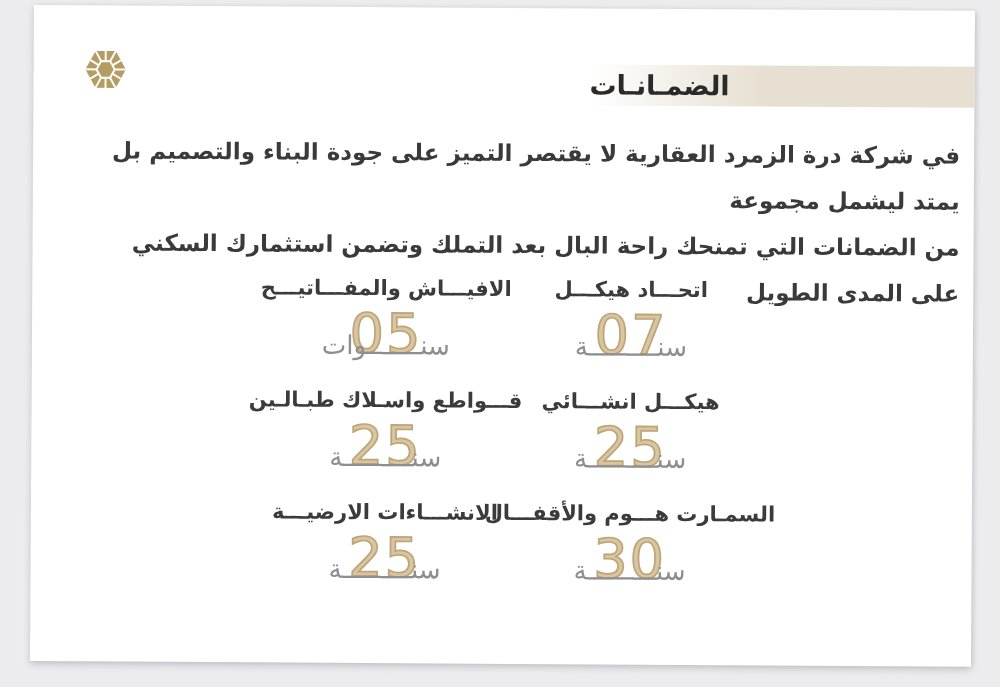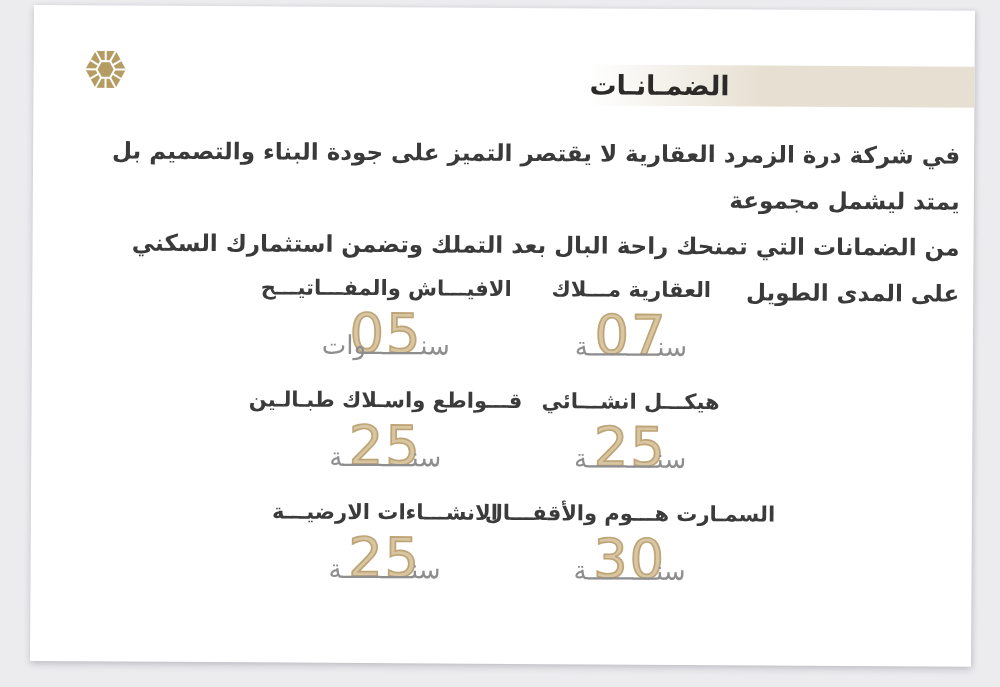--- a/index.html
+++ b/index.html
@@ -104,21 +104,21 @@
   </div>
 
   <div class="intro">
     <div>في شركة درة الزمرد العقارية لا يقتصر التميز على جودة البناء والتصميم بل يمتد ليشمل مجموعة</div>
     <div>من الضمانات التي تمنحك راحة البال بعد التملك وتضمن استثمارك السكني على المدى الطويل</div>
   </div>
 
   <div class="grid">
 
     <div class="witem">
-      <div class="wtitle">العقارية مـــلاك</div>
+      <div class="wtitle">اتحـــاد هيكـــل</div>
       <div class="wval">
         <span class="wnum">07</span>
         <span class="wword">سنـــــــــة</span>
       </div>
     </div>
 
     <div class="witem">
       <div class="wtitle">الافيـــاش والمفـــاتيـــح</div>
       <div class="wval">
         <span class="wnum">05</span>

